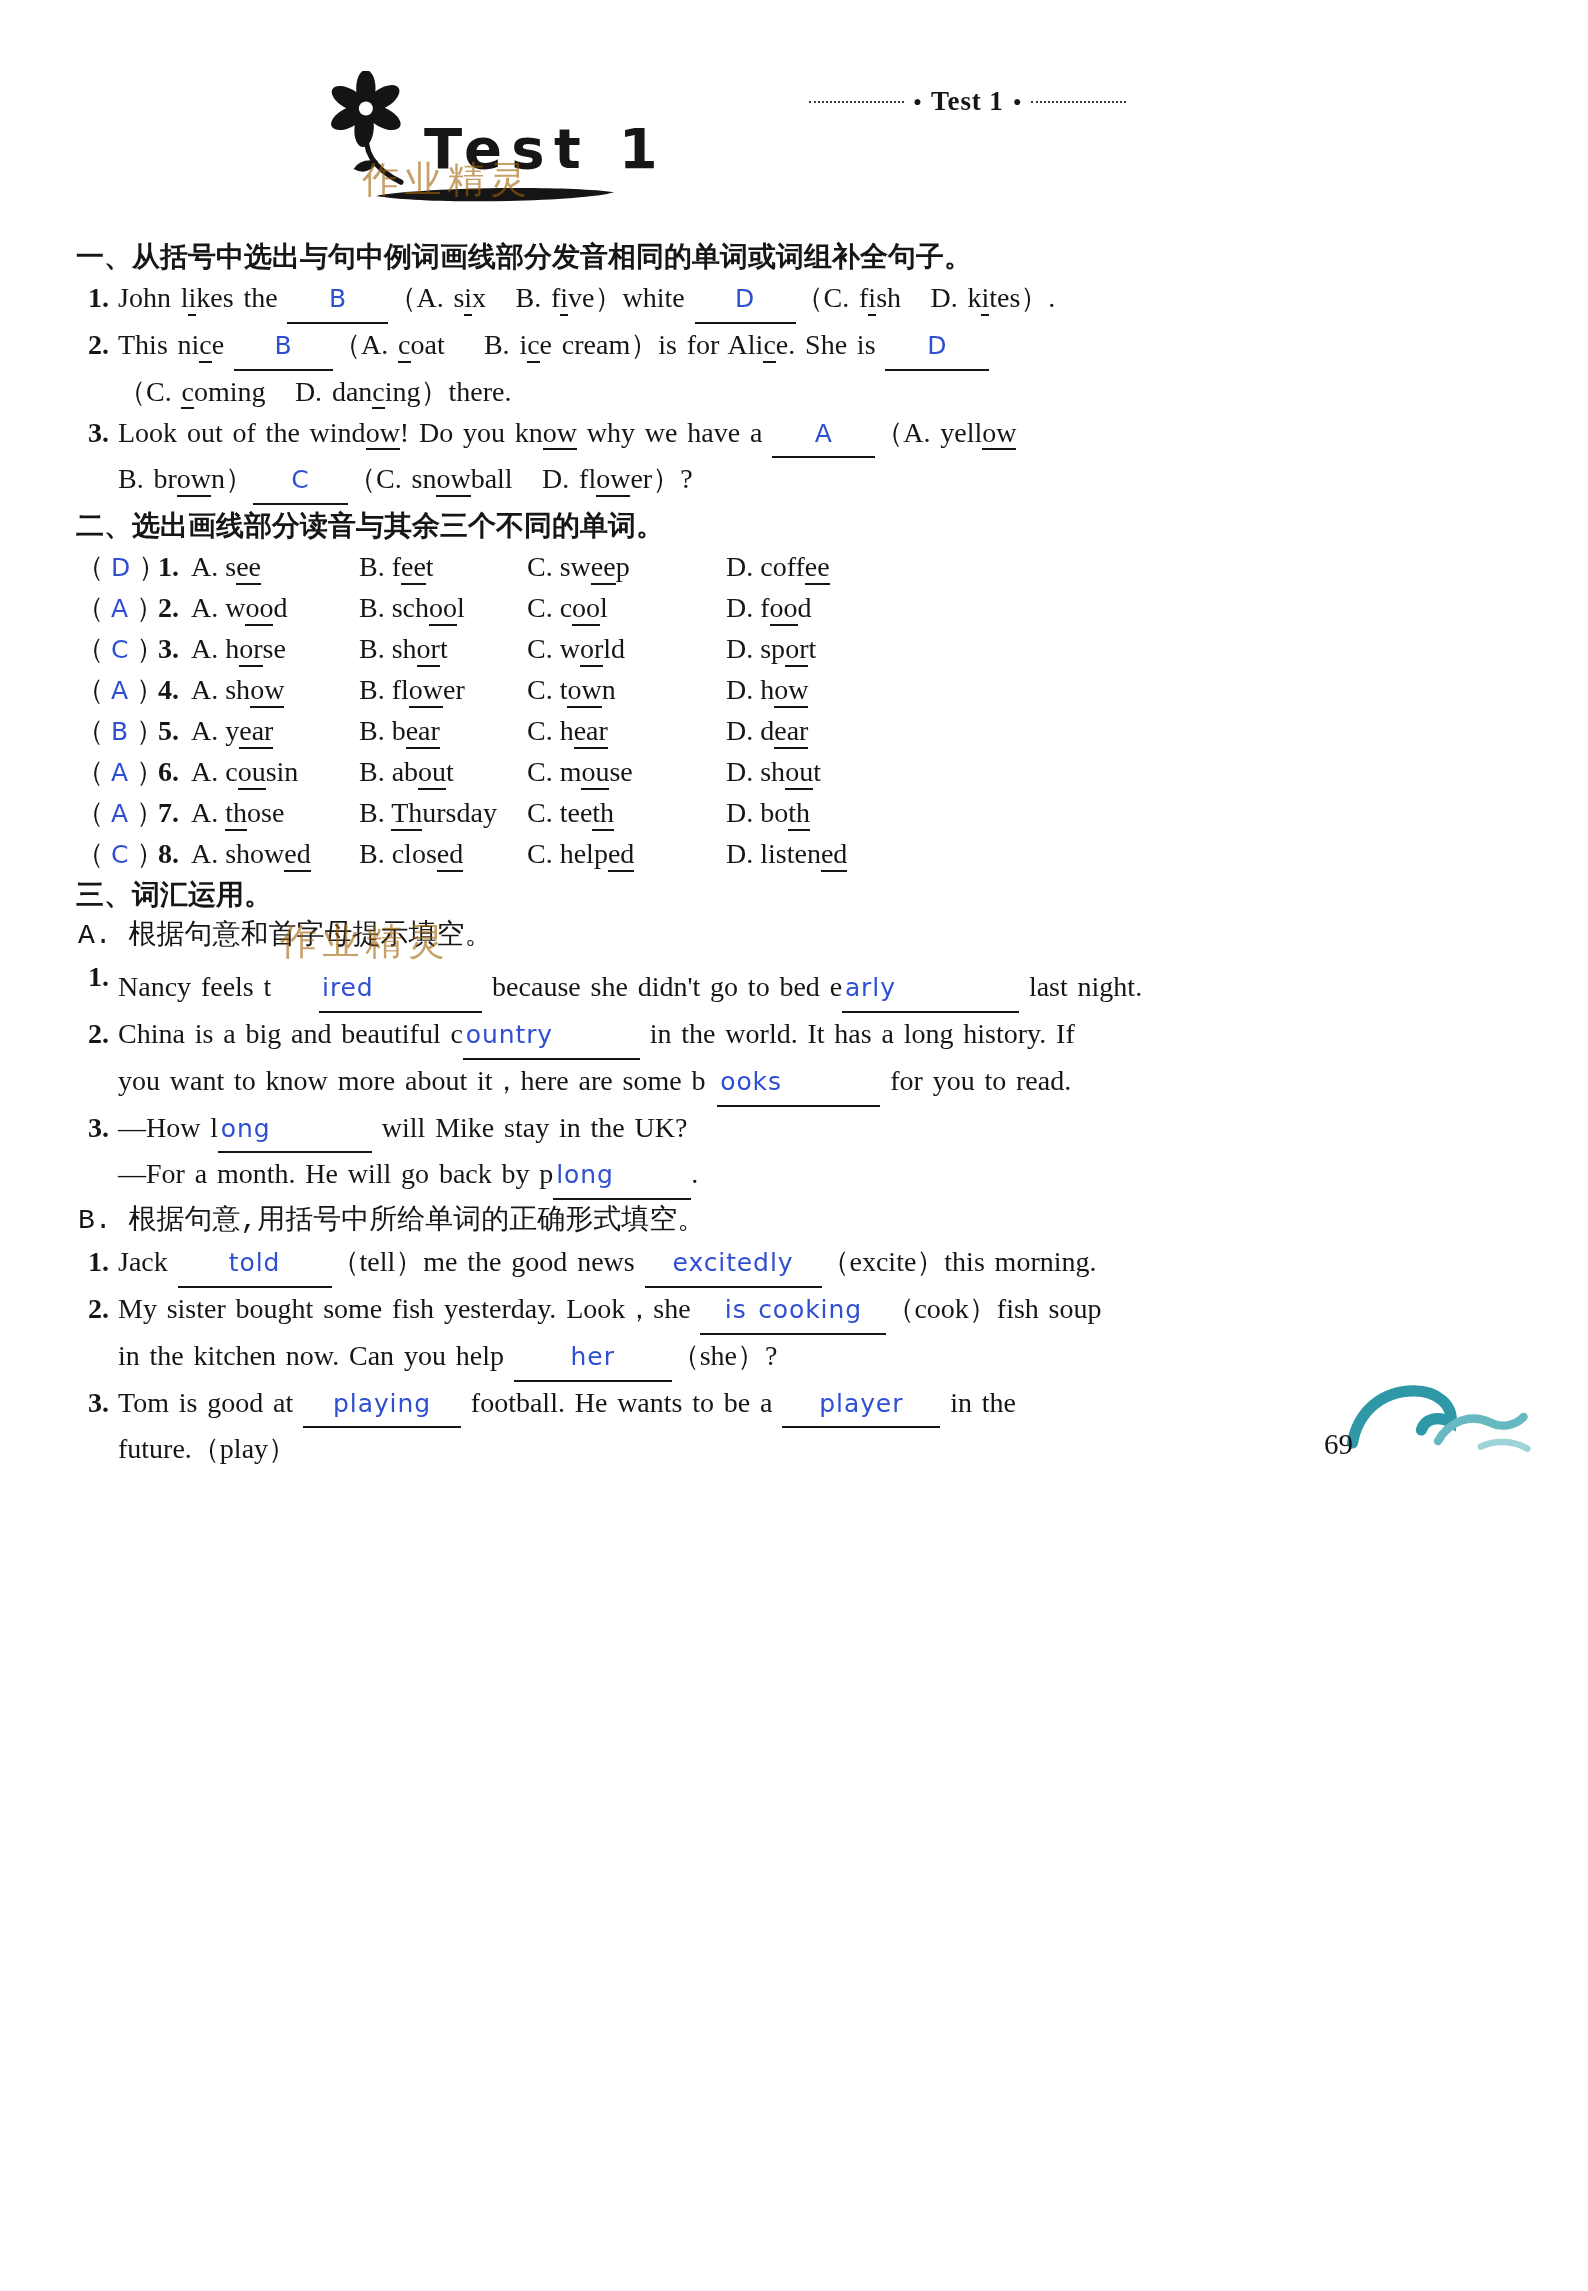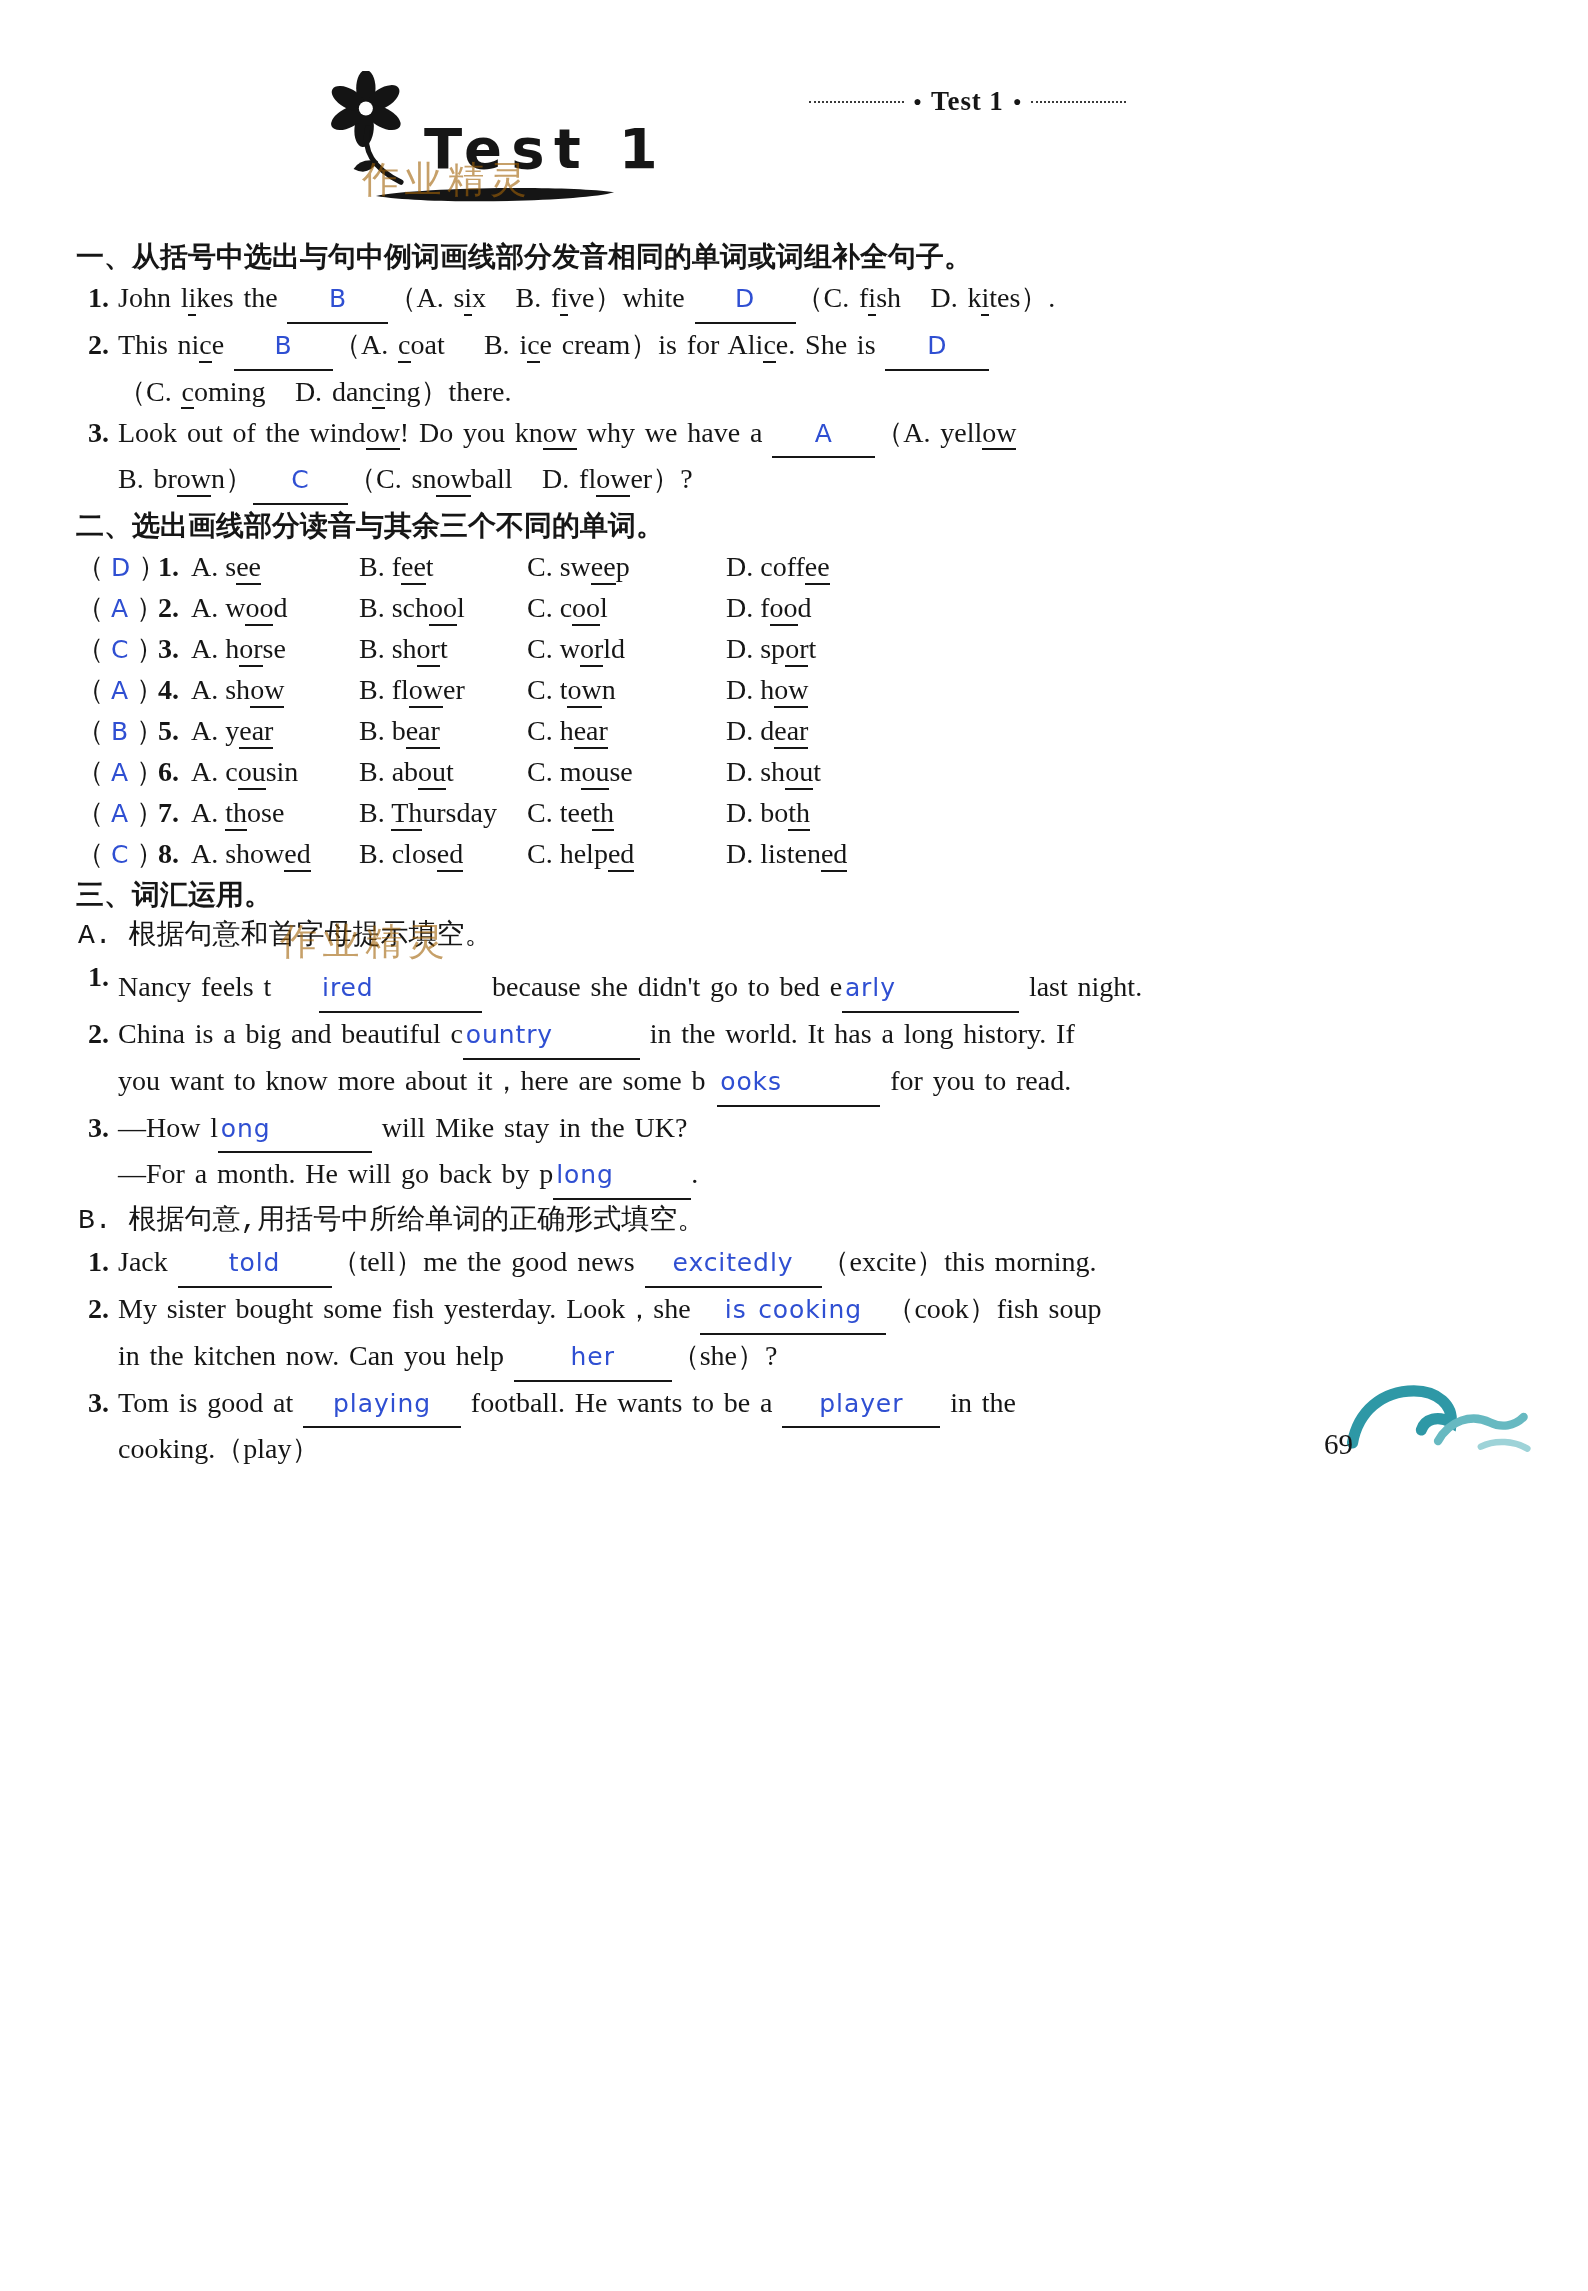--- a/index.html
+++ b/index.html
@@ -138,21 +138,21 @@
       <div class="line"><span class="line-body">you want to know more about it，here are some b<span class="blank hint" style="width: 163px; margin-left: 12px;"><span class="ans">ooks</span></span> for you to read.</span></div>
       <div class="line"><span class="num">3.</span><span class="line-body">—How l<span class="blank hint" style="width: 154px;"><span class="ans">ong</span></span> will Mike stay in the UK?</span></div>
       <div class="line"><span class="line-body">—For a month. He will go back by p<span class="blank hint" style="width: 138px;"><span class="ans">long</span></span>.</span></div>
     </div>
   <div class="sub-heading">B. 根据句意,用括号中所给单词的正确形式填空。</div>
   <div id="b-lines">
       <div class="line"><span class="num">1.</span><span class="line-body">Jack <span class="blank" style="width: 154px;"><span class="ans">told</span></span>（tell）me the good news <span class="blank" style="width: 177px;"><span class="ans">excitedly</span></span>（excite）this morning.</span></div>
       <div class="line"><span class="num">2.</span><span class="line-body">My sister bought some fish yesterday. Look，she <span class="blank" style="width: 186px;"><span class="ans">is cooking</span></span>（cook）fish soup</span></div>
       <div class="line"><span class="line-body">in the kitchen now. Can you help <span class="blank" style="width: 158px;"><span class="ans">her</span></span>（she）?</span></div>
       <div class="line"><span class="num">3.</span><span class="line-body">Tom is good at <span class="blank" style="width: 158px;"><span class="ans">playing</span></span> football. He wants to be a <span class="blank" style="width: 158px;"><span class="ans">player</span></span> in the</span></div>
-      <div class="line"><span class="line-body">cooking.（play）</span></div>
+      <div class="line"><span class="line-body">future.（play）</span></div>
     </div>
 
 </div>
 
 <span class="footer-no">69</span>
 <svg class="wave" width="196" height="93" viewBox="0 0 210 100">
   <path class="w1" d="M12 86 C 18 52 44 30 78 30 C 104 30 120 46 118 64 C 104 56 90 60 86 72" fill="none" stroke="#2e98a6" stroke-width="12" stroke-linecap="round"></path>
   <path d="M104 84 C 116 62 140 54 160 64 C 172 70 186 68 196 58" fill="none" stroke="#67b9c1" stroke-width="9" stroke-linecap="round"></path>
   <path d="M150 90 C 166 82 186 84 200 92" fill="none" stroke="#9ed3d8" stroke-width="7" stroke-linecap="round"></path>
 </svg>

